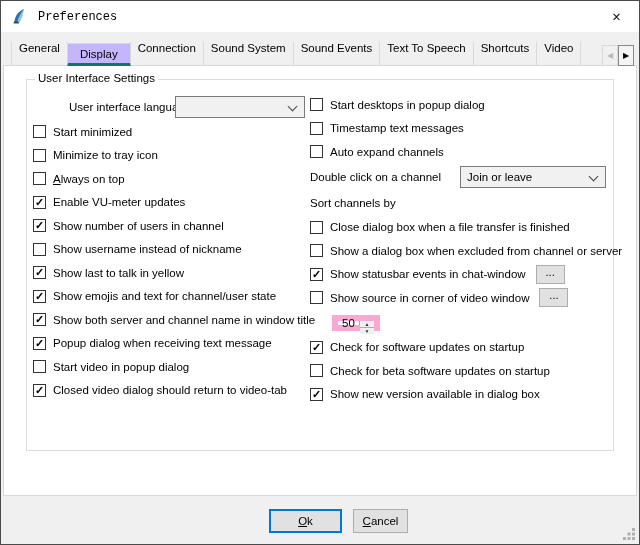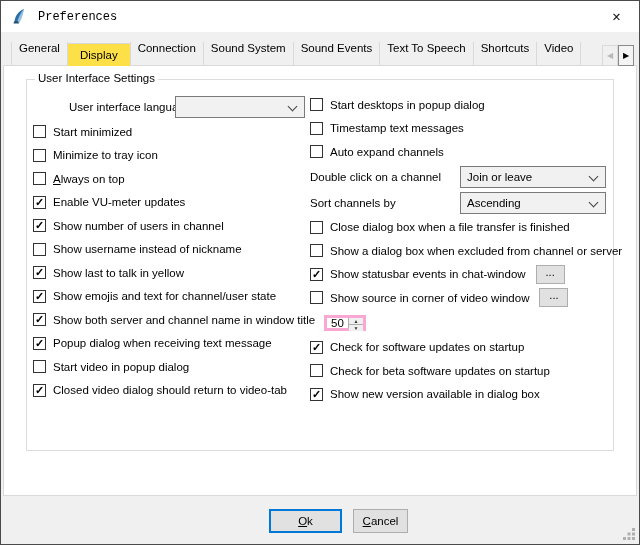--- a/index.html
+++ b/index.html
@@ -16,21 +16,21 @@
   .title-text { margin-left:11px; font-size:12px; }
   .close-btn { margin-left:auto; width:45px; height:31px; display:flex; align-items:center;
                justify-content:center; font-size:14px; color:#111; cursor:default; }
 
   
   .tabbar { position:absolute; left:10px; right:3px; top:41px; height:24px;
             display:flex; align-items:flex-end; overflow:hidden; z-index:2; }
   .tab { height:36px; padding:0 7px; background:#f0f0f0; border:1px solid #d9d9d9;
          margin-left:-1px; display:flex; align-items:center; white-space:nowrap; }
   .tab:first-child { margin-left:0; }
-  .tab.selected { background:#fde047; height:24px; padding:0 12px; border-bottom:1px solid #0f766e;
+  .tab.selected { background:#c4b5fd; height:24px; padding:0 12px; border-bottom:4px solid #0f766e;
                   margin-bottom:-1px; position:relative; z-index:3; }
   .tab-scroll { position:absolute; right:5px; top:44px; height:21px; display:flex; z-index:4; }
   .tab-scroll .sbtn { width:16px; height:21px; display:flex; align-items:center;
                       justify-content:center; font-size:8px; background:#f0f0f0;
                       border:1px solid #d9d9d9; }
   .tab-scroll .sbtn.disabled { color:#b9b9b9; }
   .tab-scroll .sbtn.enabled  { color:#000; border-color:#8a8a8a; background:#f4f4f4; }
 
   
   .tabpage { position:absolute; left:2px; right:2px; top:64px; bottom:48px;
@@ -61,21 +61,21 @@
            display:flex; align-items:center; padding:0 20px 0 6px; }
   .combo-lang  { width:130px; }
   .combo-right { width:146px; }
   .chevron { position:absolute; right:8px; top:6px; width:7px; height:7px;
              border-right:1px solid #444; border-bottom:1px solid #444;
              transform:rotate(45deg); }
 
   .dots-btn { margin-left:10px; width:29px; height:19px; background:#e1e1e1;
               border:1px solid #adadad; font-size:11px; line-height:12px; text-align:center; }
 
-  .spin { display:flex; margin-left:14px; height:16px; border:3px solid #f9a8d4; background:#fff; }
+  .spin { display:flex; margin-left:22px; height:16px; border:6px solid #f9a8d4; background:#fff; }
   .spin-value { width:21px; padding-left:4px; display:flex; align-items:center; }
   .spin-btns { width:15px; display:flex; flex-direction:column; border-left:1px solid #adadad; }
   .spin-btn { flex:1; background:#f0f0f0; color:#333; font-size:5px;
               display:flex; align-items:center; justify-content:center; }
   .spin-btn:first-child { border-bottom:1px solid #adadad; }
 
   
   .btn { position:absolute; top:508px; height:24px; background:#e1e1e1;
          border:1px solid #adadad; display:flex; align-items:center; justify-content:center; }
   .btn-ok { left:268px; width:73px; border:2px solid #0078d7; }
@@ -210,24 +210,20 @@
       <div class="row row-combo">
         <span class="field-label combo-label">Double click on a channel</span>
         <div class="combo combo-right">
           <span>Join or leave</span>
           <span class="chevron"></span>
         </div>
       </div>
 
       <div class="row row-combo">
         <span class="field-label combo-label">Sort channels by</span>
-        <div class="combo combo-right">
-          <span>Ascending</span>
-          <span class="chevron"></span>
-        </div>
       </div>
 
       <div>
   <div class="row check-row">
     <span class="checkbox"></span>
     <span class="check-label">Close dialog box when a file transfer is finished</span>
   </div>
 
   <div class="row check-row">
     <span class="checkbox"></span>

